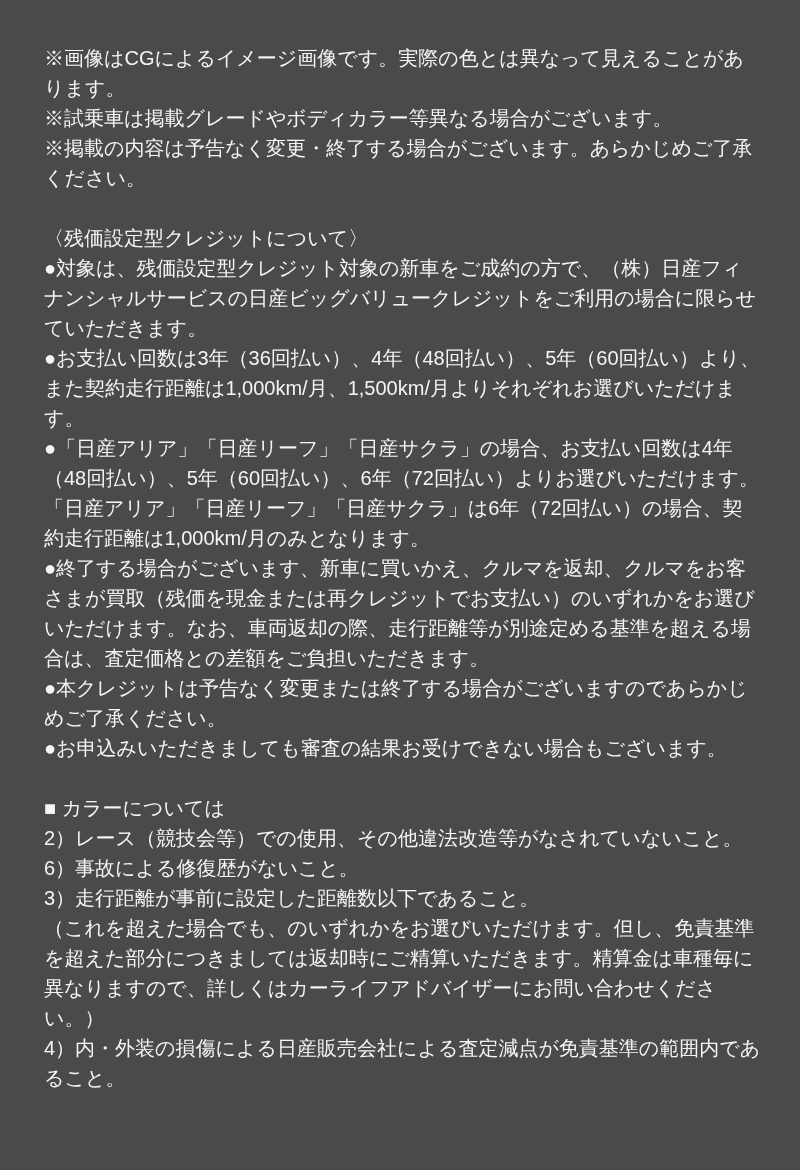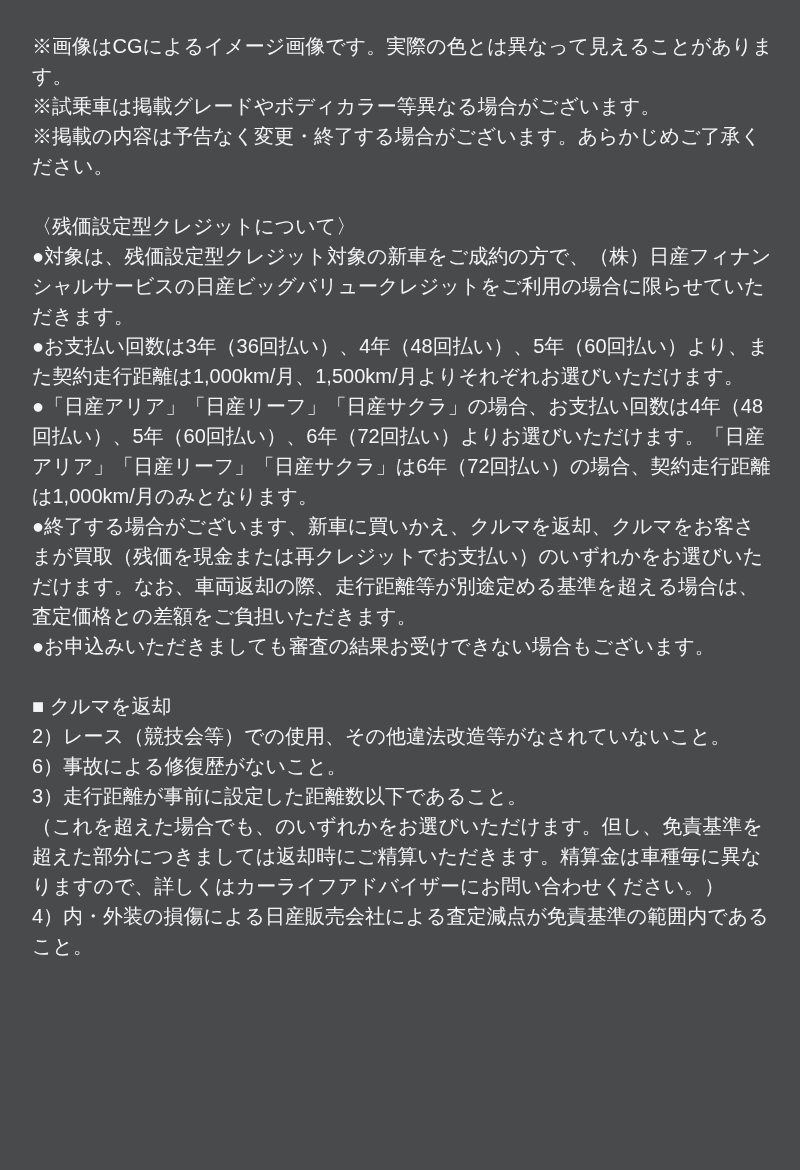--- a/index.html
+++ b/index.html
@@ -15,21 +15,21 @@
     color: #f5f5f5;
     font-size: 20px;
     line-height: 30px;
   }
   .page {
     box-sizing: border-box;
     width: 800px;
     min-height: 1170px;
     padding: 31px 26px 30px 32px;
   }
-  .section { margin: 0; }
+  .section { margin: 12px; }
   .section + .section { margin-top: 30px; } 
   .section p {
     margin: 0;
     padding: 0;
     text-align: left;
     word-break: normal;
     overflow-wrap: break-word;
   }
 </style>
 </head>
@@ -42,25 +42,26 @@
     <p>※試乗車は掲載グレードやボディカラー等異なる場合がございます。</p>
     <p>※掲載の内容は予告なく変更・終了する場合がございます。あらかじめご了承ください。</p>
   </section>
 
   <section class="section">
     <p>〈残価設定型クレジットについて〉</p>
     <p>●対象は、残価設定型クレジット対象の新車をご成約の方で、（株）日産フィナンシャルサービスの日産ビッグバリュークレジットをご利用の場合に限らせていただきます。</p>
     <p>●お支払い回数は3年（36回払い）、4年（48回払い）、5年（60回払い）より、また契約走行距離は1,000km/月、1,500km/月よりそれぞれお選びいただけます。</p>
     <p>●「日産アリア」「日産リーフ」「日産サクラ」の場合、お支払い回数は4年（48回払い）、5年（60回払い）、6年（72回払い）よりお選びいただけます。「日産アリア」「日産リーフ」「日産サクラ」は6年（72回払い）の場合、契約走行距離は1,000km/月のみとなります。</p>
     <p>●終了する場合がございます、新車に買いかえ、クルマを返却、クルマをお客さまが買取（残価を現金または再クレジットでお支払い）のいずれかをお選びいただけます。なお、車両返却の際、走行距離等が別途定める基準を超える場合は、査定価格との差額をご負担いただきます。</p>
+    <p>●本クレジットは予告なく変更または終了する場合がございますのであらかじめご了承ください。</p>
     <p>●お申込みいただきましても審査の結果お受けできない場合もございます。</p>
   </section>
 
   <section class="section">
-    <p>■ クルマを返却</p>
+    <p>■ カラーについては</p>
     <p>2）レース（競技会等）での使用、その他違法改造等がなされていないこと。</p>
     <p>6）事故による修復歴がないこと。</p>
     <p>3）走行距離が事前に設定した距離数以下であること。</p>
     <p>（これを超えた場合でも、のいずれかをお選びいただけます。但し、免責基準を超えた部分につきましては返却時にご精算いただきます。精算金は車種毎に異なりますので、詳しくはカーライフアドバイザーにお問い合わせください。）</p>
     <p>4）内・外装の損傷による日産販売会社による査定減点が免責基準の範囲内であること。</p>
   </section>
 
 </div>
 
 </body></html>

